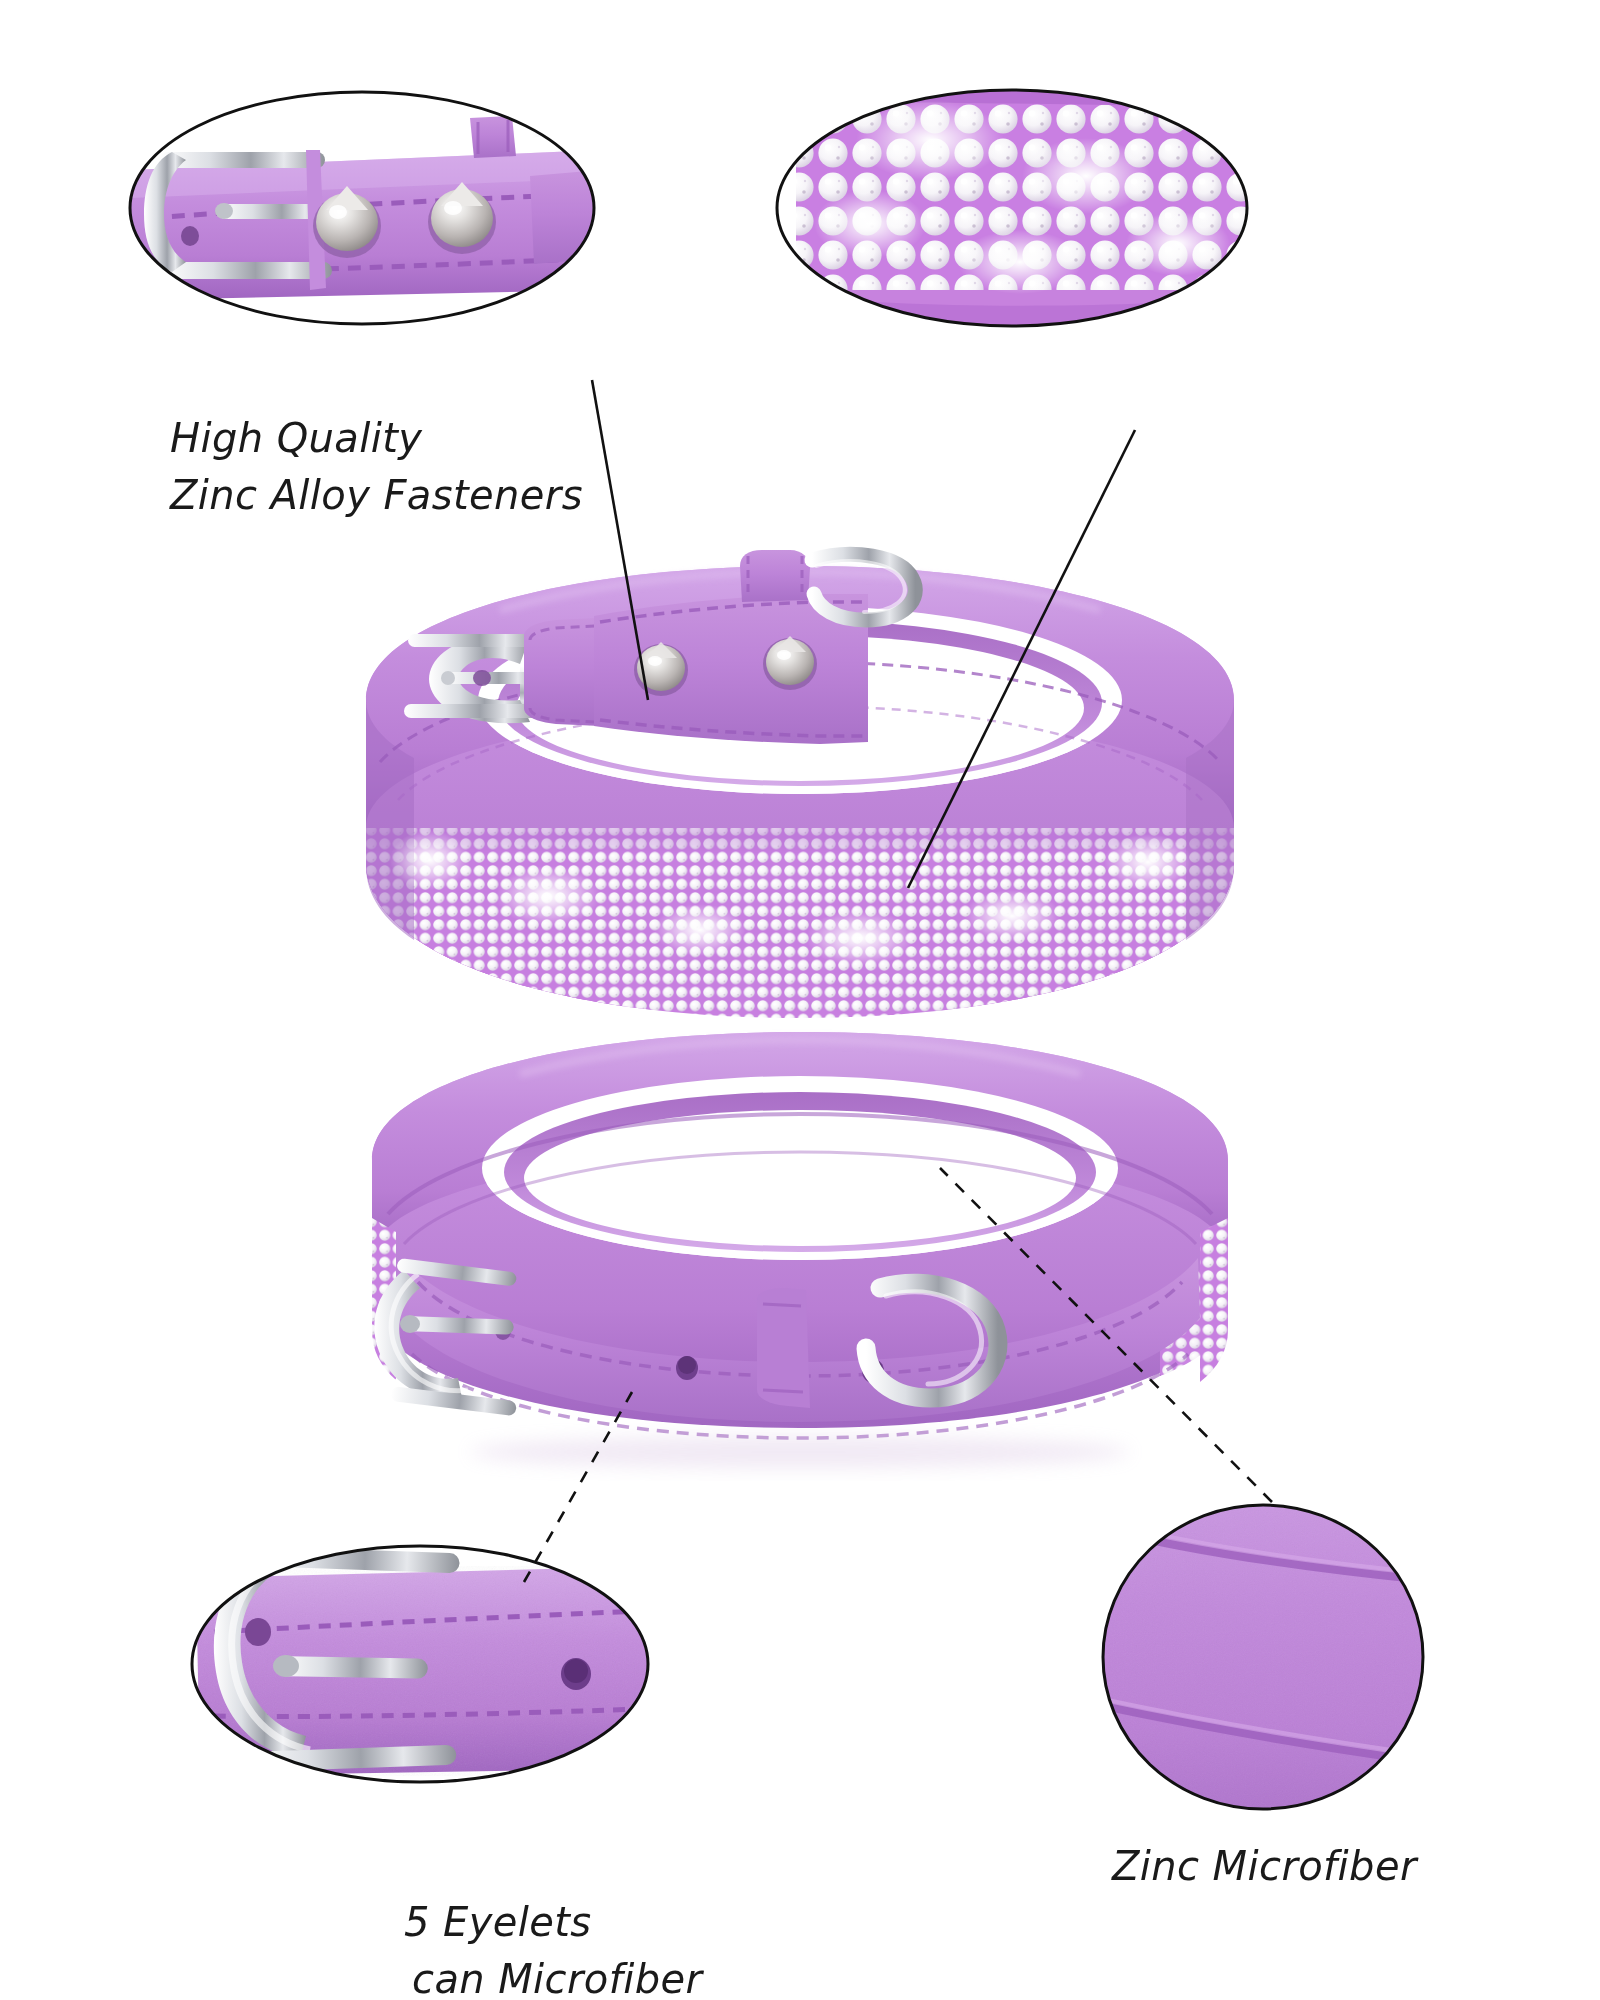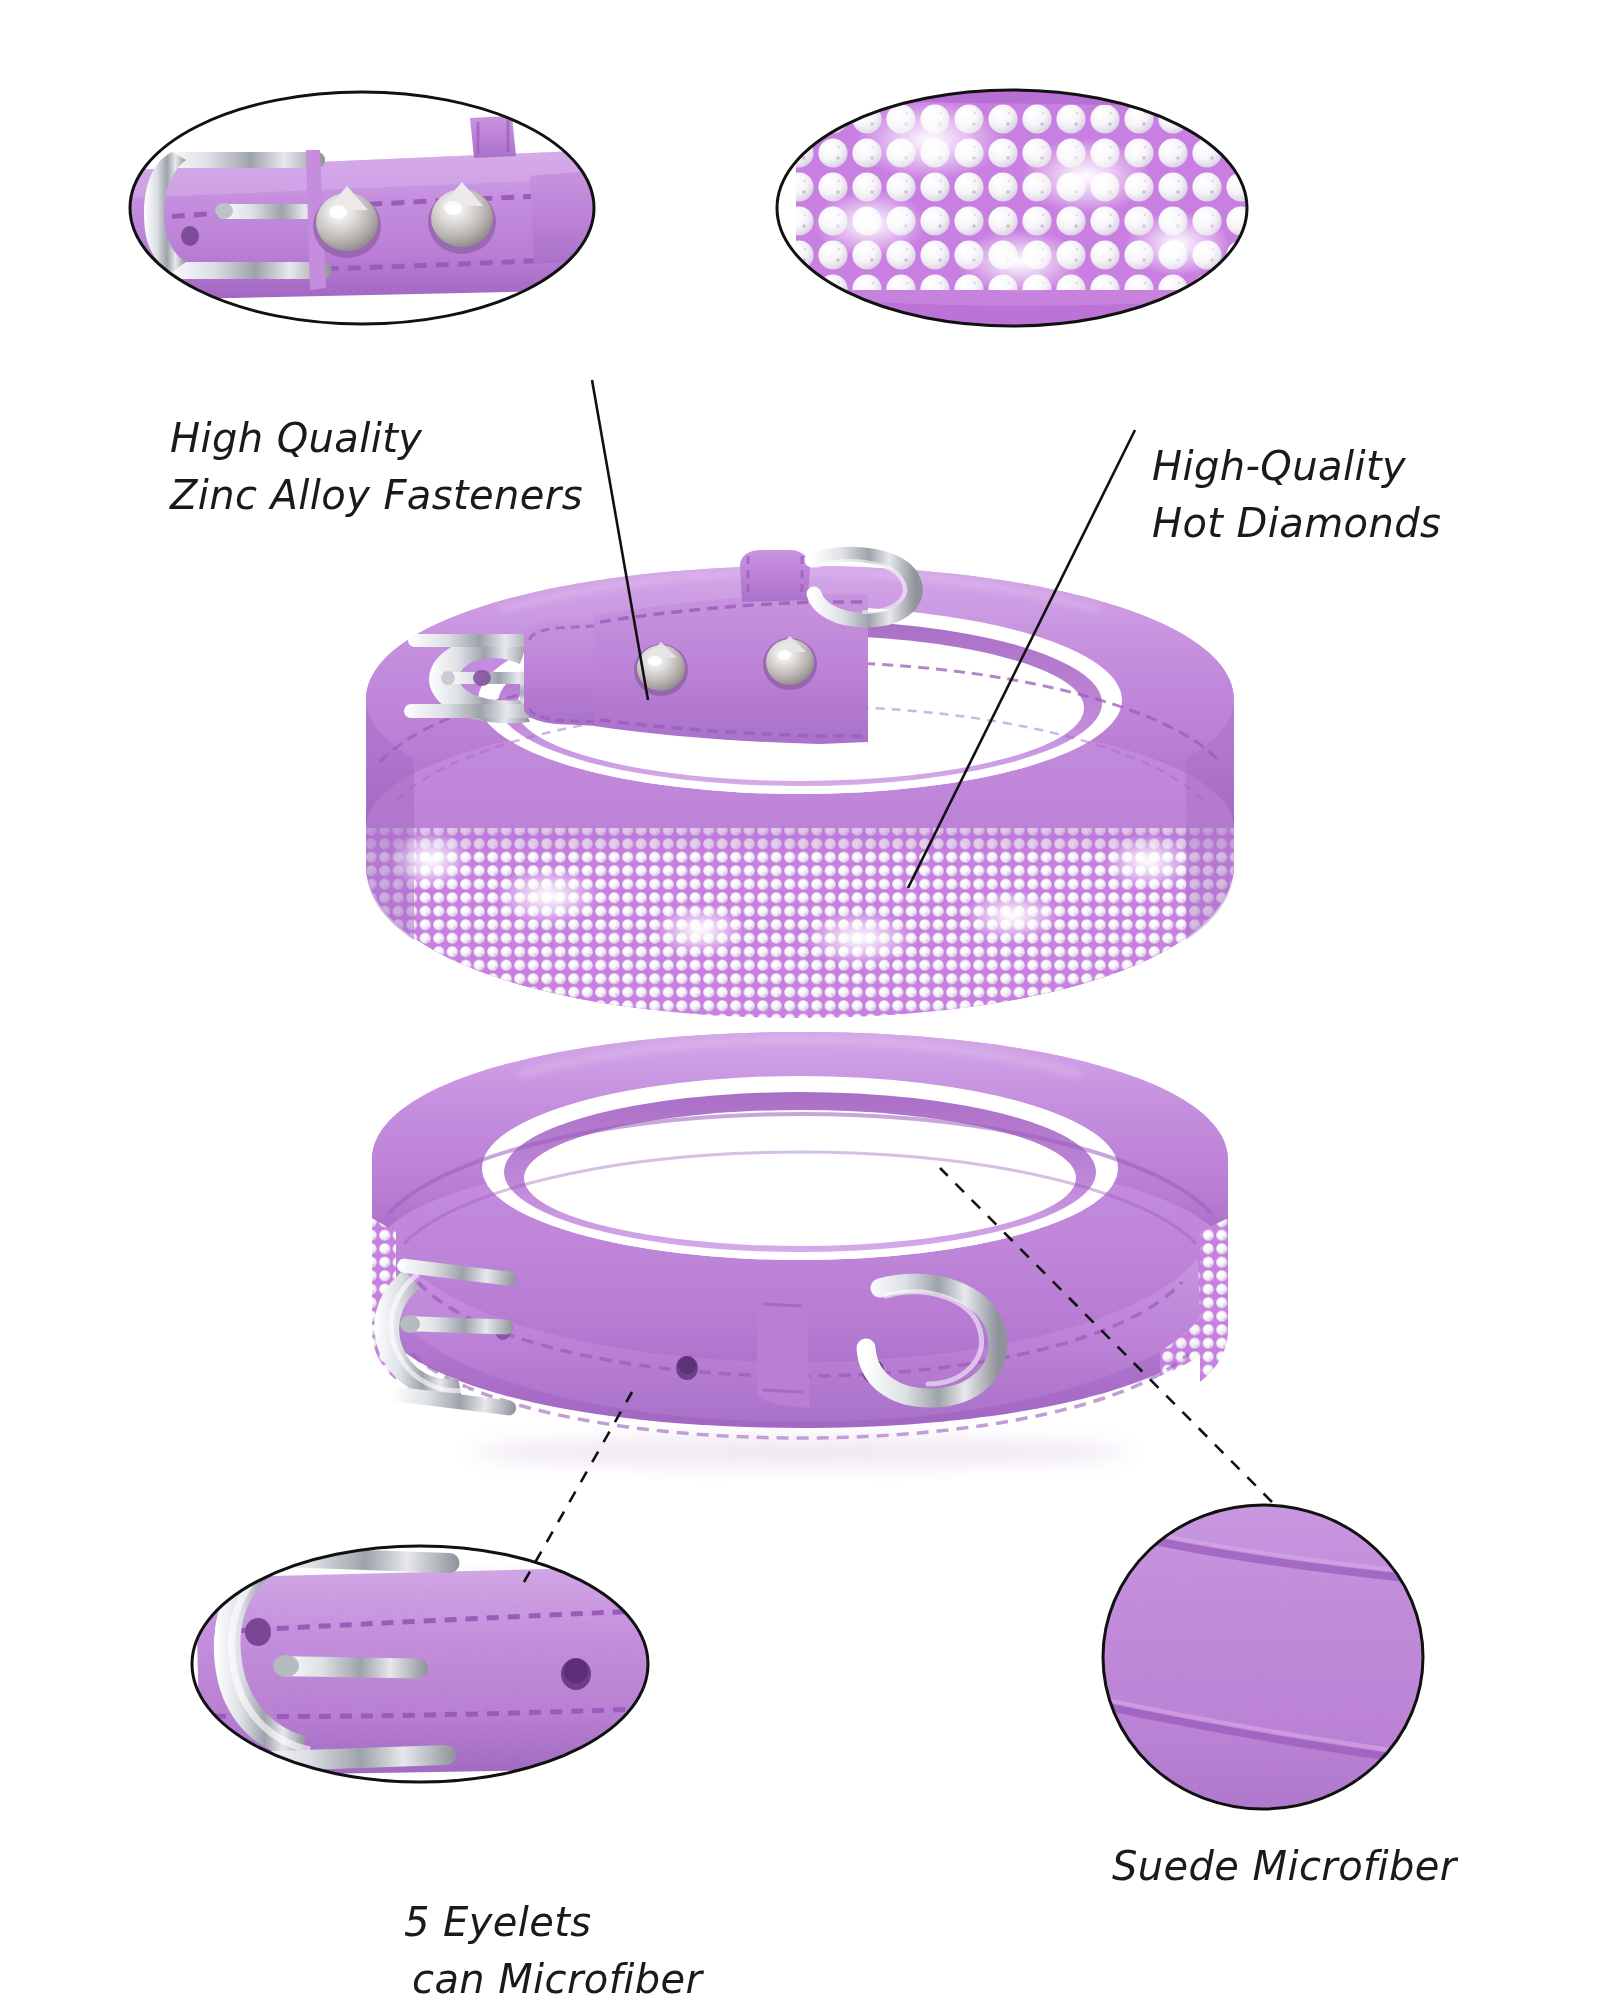--- a/index.html
+++ b/index.html
@@ -431,27 +431,23 @@
       <line x1="524" y1="1582" x2="632" y2="1392" stroke-dasharray="12 11"></line>
       <line x1="1272" y1="1502" x2="940" y2="1168" stroke-dasharray="12 11"></line>
     </g>
   </svg>
 
   <div class="callout-text" id="label-fasteners">
     <span class="ln">High Quality</span>
     <span class="ln">Zinc Alloy Fasteners</span>
   </div>
 
-  <div class="callout-text" id="label-diamonds">
-    <span class="ln">High-Quality</span>
-    <span class="ln">Hot Diamonds</span>
-  </div>
 
   <div class="callout-text" id="label-eyelets">
     <span class="ln">5 Eyelets</span>
     <span class="ln">can Microfiber</span>
   </div>
 
   <div class="callout-text" id="label-suede">
-    <span class="ln">Suede Microfiber</span>
+    <span class="ln">Zinc Microfiber</span>
   </div>
 
 </div>
 
 </body></html>

